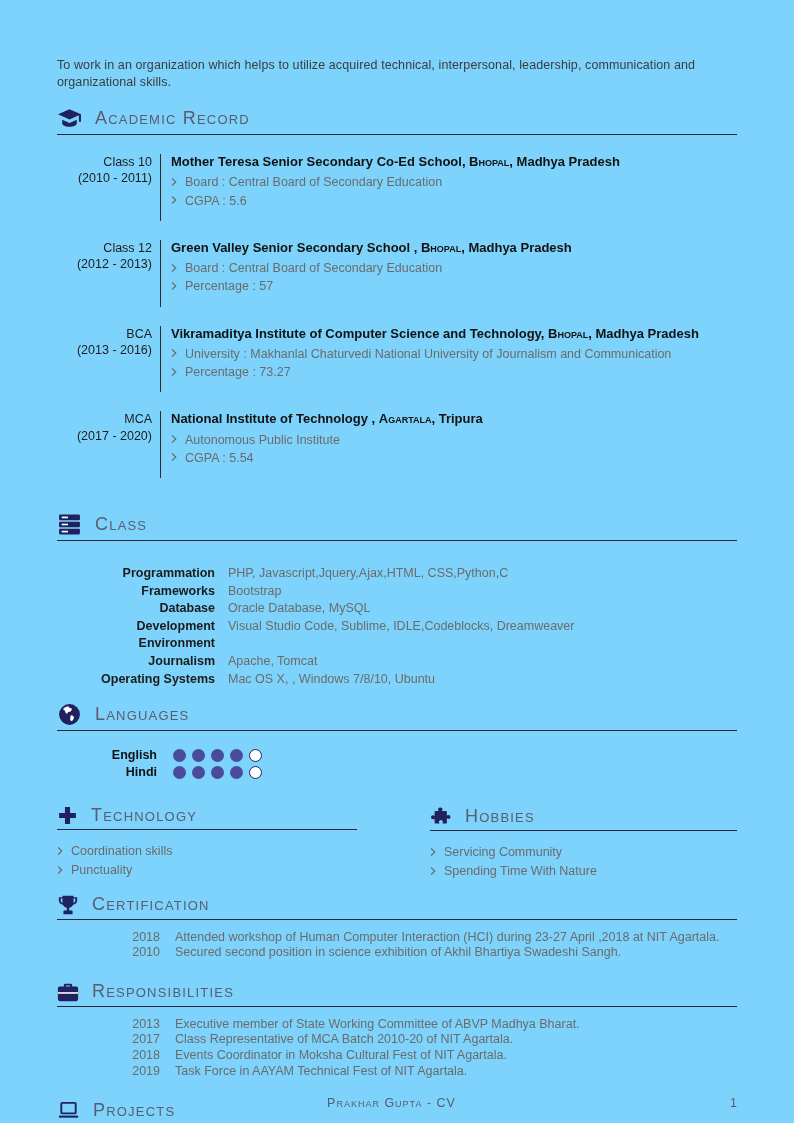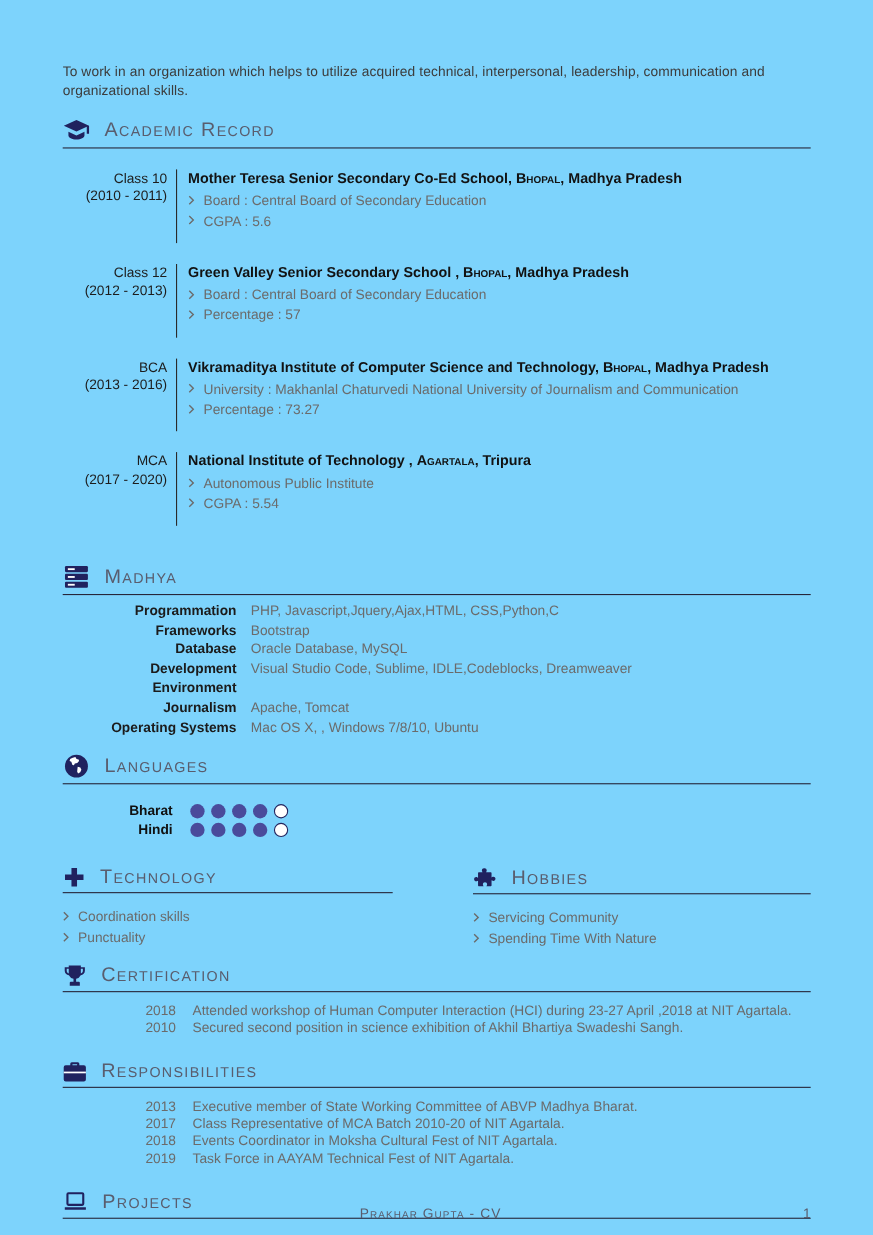--- a/index.html
+++ b/index.html
@@ -35,21 +35,21 @@
   .edu-left { width:103px; text-align:right; padding-right:8px; color:#1d1d1d; line-height:1.3; }
   .edu-right { border-left:1.2px solid #2a2a2a; padding-left:10px; padding-bottom:12px; }
   .edu-title { font-weight:bold; color:#121212; font-size:13px; line-height:1.25; }
   .caps { font-variant:small-caps; }
   .bullets { margin-top:4px; }
   .bullet { display:flex; gap:8px; color:#6b6b6b; line-height:1.3; margin-top:2px; }
   .chev { flex:0 0 auto; width:6px; height:10px; margin-top:2.5px; color:#6b6b6b; }
   .chev svg { display:block; width:100%; height:100%; }
 
   
-  .skill-rows { margin-top:6px; }
+  .skill-rows { margin-top:24px; }
   .skill-row { display:flex; line-height:17.6px; }
   .skill-label { width:158px; text-align:right; font-weight:bold; color:#1b1b1b; }
   .skill-val { padding-left:13px; color:#6b6b6b; }
 
   
   .lang-rows { margin-top:17px; }
   .lang-row { display:flex; align-items:center; margin-top:3px; }
   .lang-label { width:100px; text-align:right; font-weight:bold; color:#101010; }
   .dots { display:flex; gap:6px; margin-left:16px; }
   .dot { width:13px; height:13px; border-radius:50%; }
@@ -224,21 +224,21 @@
                 <rect x="2" y="9.3" width="20" height="5.4" rx="1"></rect>
                 <rect x="2" y="16.1" width="20" height="5.4" rx="1"></rect>
               </g>
               <g fill="#fff">
                 <rect x="4.5" y="4.4" width="6" height="1.6"></rect>
                 <rect x="4.5" y="11.2" width="6" height="1.6"></rect>
                 <rect x="4.5" y="18" width="6" height="1.6"></rect>
               </g>
             </svg>
         </span>
-        <span class="sec-title">Madhya</span>
+        <span class="sec-title">Class</span>
       </div>
       <hr class="sec-rule">
       <div class="skill-rows">
         <div class="skill-row">
             <span class="skill-label">Programmation</span>
             <span class="skill-val">PHP, Javascript,Jquery,Ajax,HTML, CSS,Python,C</span>
           </div>
         <div class="skill-row">
             <span class="skill-label">Frameworks</span>
             <span class="skill-val">Bootstrap</span>
@@ -271,21 +271,21 @@
                 <path d="M7.2 5.6c1.2-.9 2.7-1.4 4.2-1.3l.6 1.5 1.9.3.4 1.3-1.6 1.9-2.1.3-.8 1.6-1.3-.3-1-2.7-1.5-.7.6-1.9z"></path>
                 <path d="M13.1 12.6l2.3.6.9 1.9-1 2.3-1.9 1.1-.8-1.9.3-2.5.2-1.5z"></path>
               </g>
             </svg>
         </span>
         <span class="sec-title">Languages</span>
       </div>
       <hr class="sec-rule">
       <div class="lang-rows">
         <div class="lang-row">
-          <span class="lang-label">Bharat</span>
+          <span class="lang-label">English</span>
           <span class="dots">
               <span class="dot dot-filled"></span>
               <span class="dot dot-filled"></span>
               <span class="dot dot-filled"></span>
               <span class="dot dot-filled"></span>
               <span class="dot dot-empty"></span>
             </span>
         </div>
         <div class="lang-row">
           <span class="lang-label">Hindi</span>

